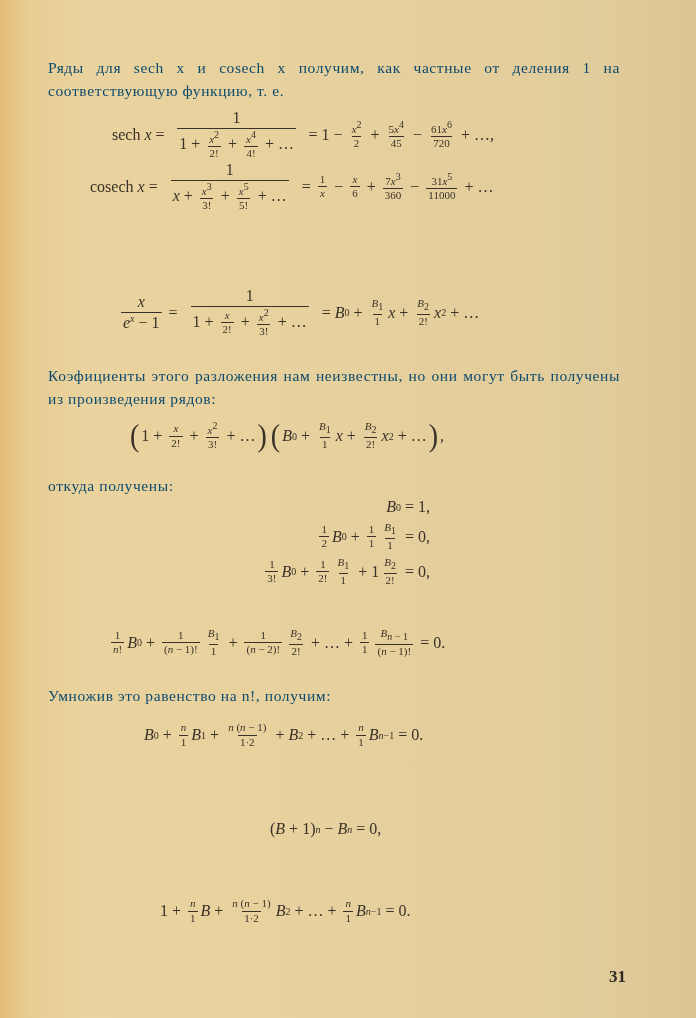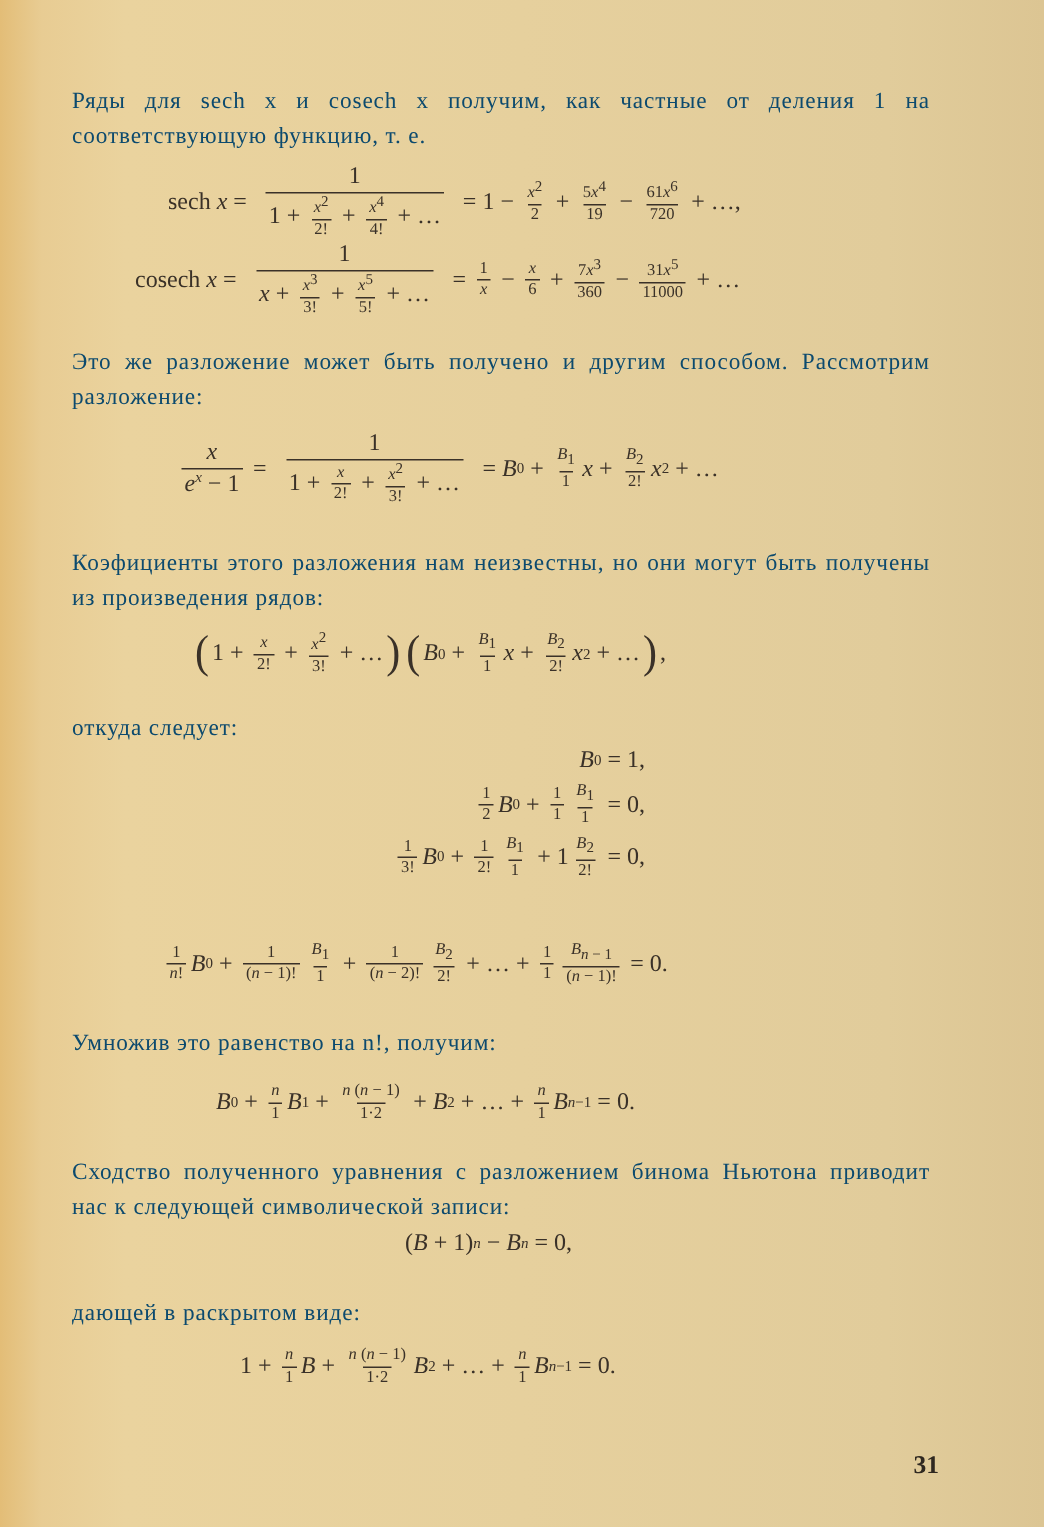--- a/index.html
+++ b/index.html
@@ -63,21 +63,21 @@
             <span class="den">4!</span>
           </span> + …</span>
     </span>
     <span class="op">=</span> 1 <span class="op">−</span>
     <span class="frac small">
         <span class="num"><span class="i">x</span><sup>2</sup></span>
         <span class="den">2</span>
       </span><span class="op">+</span>
     <span class="frac small">
         <span class="num">5<span class="i">x</span><sup>4</sup></span>
-        <span class="den">19</span>
+        <span class="den">45</span>
       </span><span class="op">−</span>
     <span class="frac small">
         <span class="num">61<span class="i">x</span><sup>6</sup></span>
         <span class="den">720</span>
       </span><span class="op">+</span> …,
   </div>
 
   <div class="formula" style="left:90px; top:162px;">
     <span>cosech&nbsp;<span class="i">x</span></span>
     <span class="op">=</span>
@@ -103,21 +103,20 @@
     <span class="frac small">
         <span class="num">7<span class="i">x</span><sup>3</sup></span>
         <span class="den">360</span>
       </span><span class="op">−</span>
     <span class="frac small">
         <span class="num">31<span class="i">x</span><sup>5</sup></span>
         <span class="den">11000</span>
       </span><span class="op">+</span> …
   </div>
 
-  <div class="para" style="top:230px;">Это же разложение может быть получено и другим способом. Рассмотрим разложение:</div>
 
   <div class="formula" style="left:118px; top:288px;">
     <span class="frac">
         <span class="num"><span class="i">x</span></span>
         <span class="den"><span class="i">e</span><sup class="i">x</sup> − 1</span>
       </span>
     <span class="op">=</span>
     <span class="frac" style="min-width:130px;">
       <span class="num">1</span>
       <span class="den">1 + <span class="frac small">
@@ -156,21 +155,21 @@
     <span class="frac small">
         <span class="num"><span class="i">B</span><sub>1</sub></span>
         <span class="den">1</span>
       </span><span class="i">x</span><span class="op">+</span>
     <span class="frac small">
         <span class="num"><span class="i">B</span><sub>2</sub></span>
         <span class="den">2!</span>
       </span><span class="i">x</span><sup>2</sup><span class="op">+</span> …<span class="big-paren">)</span>,
   </div>
 
-  <div class="para" style="top:474px;">откуда следует:</div>
+  <div class="para" style="top:474px;">откуда получены:</div>
 
   <div class="formula" style="left:200px; top:498px; width:230px; justify-content:flex-end;">
     <div class="rows">
       <div class="row"><span class="i">B</span><sub>0</sub><span class="op">=</span>1,</div>
       <div class="row">
         <span class="frac small">
             <span class="num">1</span>
             <span class="den">2</span>
           </span><span class="i">B</span><sub>0</sub><span class="op">+</span>
         <span class="frac small">
@@ -241,27 +240,25 @@
     <span class="frac small">
         <span class="num"><span class="i">n</span> (<span class="i">n</span> − 1)</span>
         <span class="den">1·2</span>
       </span><span class="op">+</span><span class="i">B</span><sub>2</sub><span class="op">+</span> … <span class="op">+</span>
     <span class="frac small">
         <span class="num"><span class="i">n</span></span>
         <span class="den">1</span>
       </span><span class="i">B</span><sub><span class="i">n</span>−1</sub><span class="op">=</span>0.
   </div>
 
-  <div class="para" style="top:770px;">Сходство полученного уравнения с разложением бинома Ньютона приводит нас к следующей символической записи:</div>
 
   <div class="formula" style="left:270px; top:820px;">
     (<span class="i">B</span><span class="op">+</span>1)<sup class="i">n</sup><span class="op">−</span><span class="i">B</span><sup class="i">n</sup><span class="op">=</span>0,
   </div>
 
-  <div class="para" style="top:864px;">дающей в раскрытом виде:</div>
 
   <div class="formula" style="left:160px; top:898px;">
     1<span class="op">+</span>
     <span class="frac small">
         <span class="num"><span class="i">n</span></span>
         <span class="den">1</span>
       </span><span class="i">B</span><span class="op">+</span>
     <span class="frac small">
         <span class="num"><span class="i">n</span> (<span class="i">n</span> − 1)</span>
         <span class="den">1·2</span>

